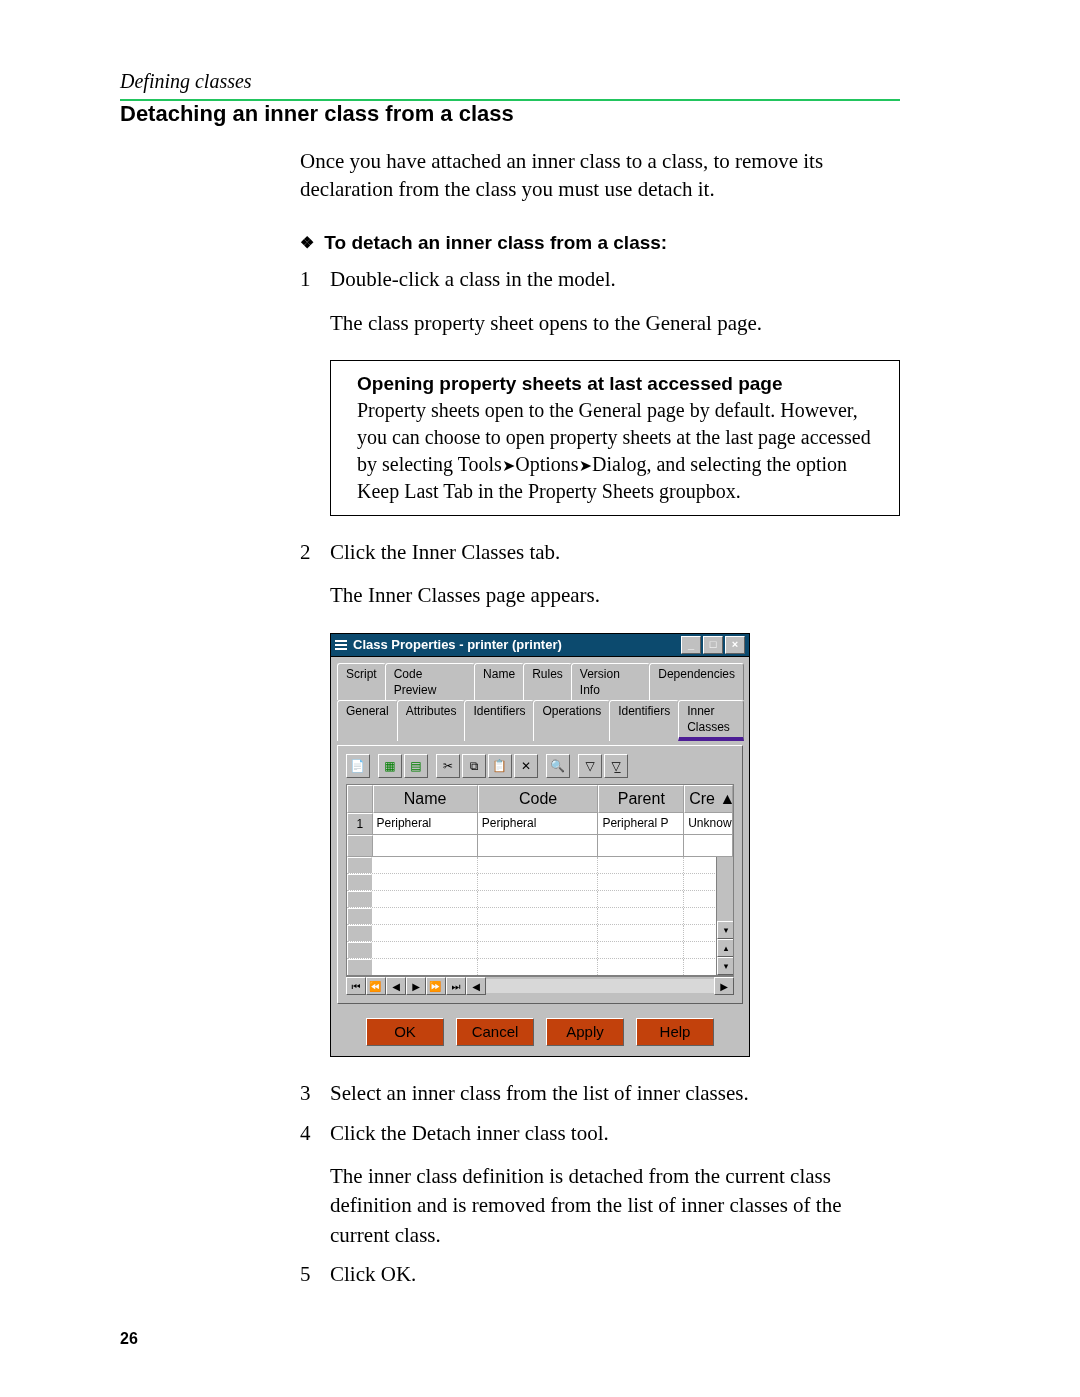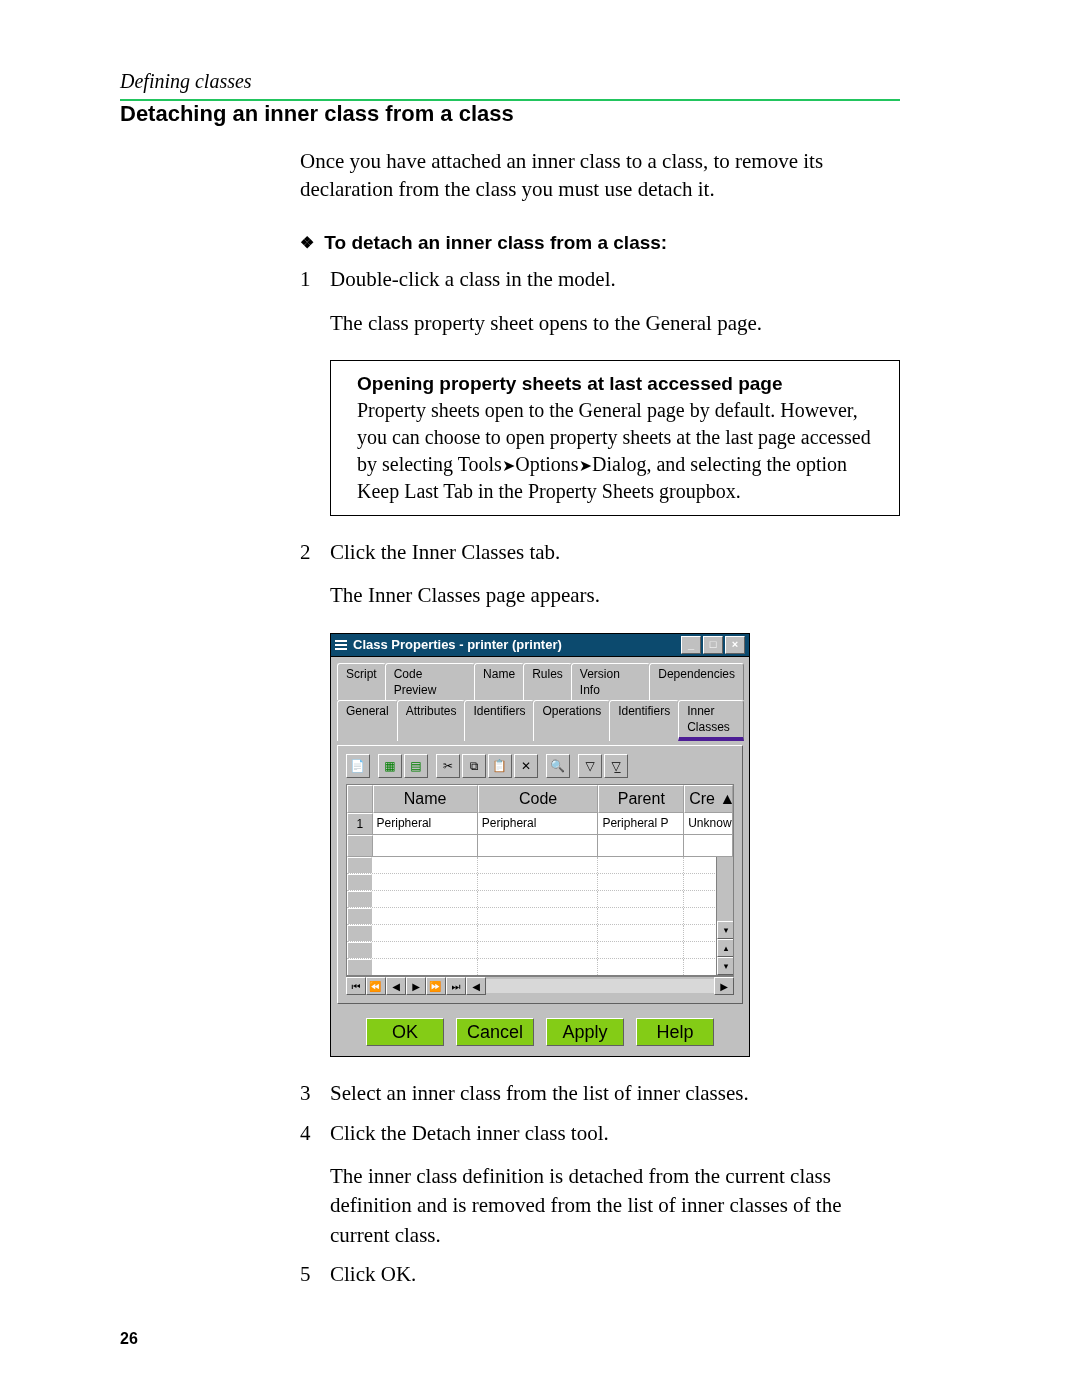--- a/index.html
+++ b/index.html
@@ -237,25 +237,25 @@
     border-right:1px solid #606060; border-bottom:1px solid #606060;
     display:flex; align-items:center; justify-content:center;
     font-size:10px;
   }
   .dlg-buttons {
     display:flex; justify-content:center; gap:12px;
     margin-top:14px;
   }
   .dlg-btn {
     width:76px; height:26px;
-    background:#84cc16;
+    background:#c2410c;
     border-top:1px solid #fff; border-left:1px solid #fff;
     border-right:1px solid #606060; border-bottom:1px solid #606060;
     display:flex; align-items:center; justify-content:center;
-    font-size:18px;
+    font-size:15px;
   }
   .underline-first::first-letter { text-decoration: underline; }
   .scroll-btn {
     width:16px; height:16px;
     border-top:1px solid #fff; border-left:1px solid #fff;
     border-right:1px solid #606060; border-bottom:1px solid #606060;
     display:flex;align-items:center;justify-content:center;
     font-size:9px;
   }
   .scroll-track { flex:1; background:#d8d8d8; height:14px; }

